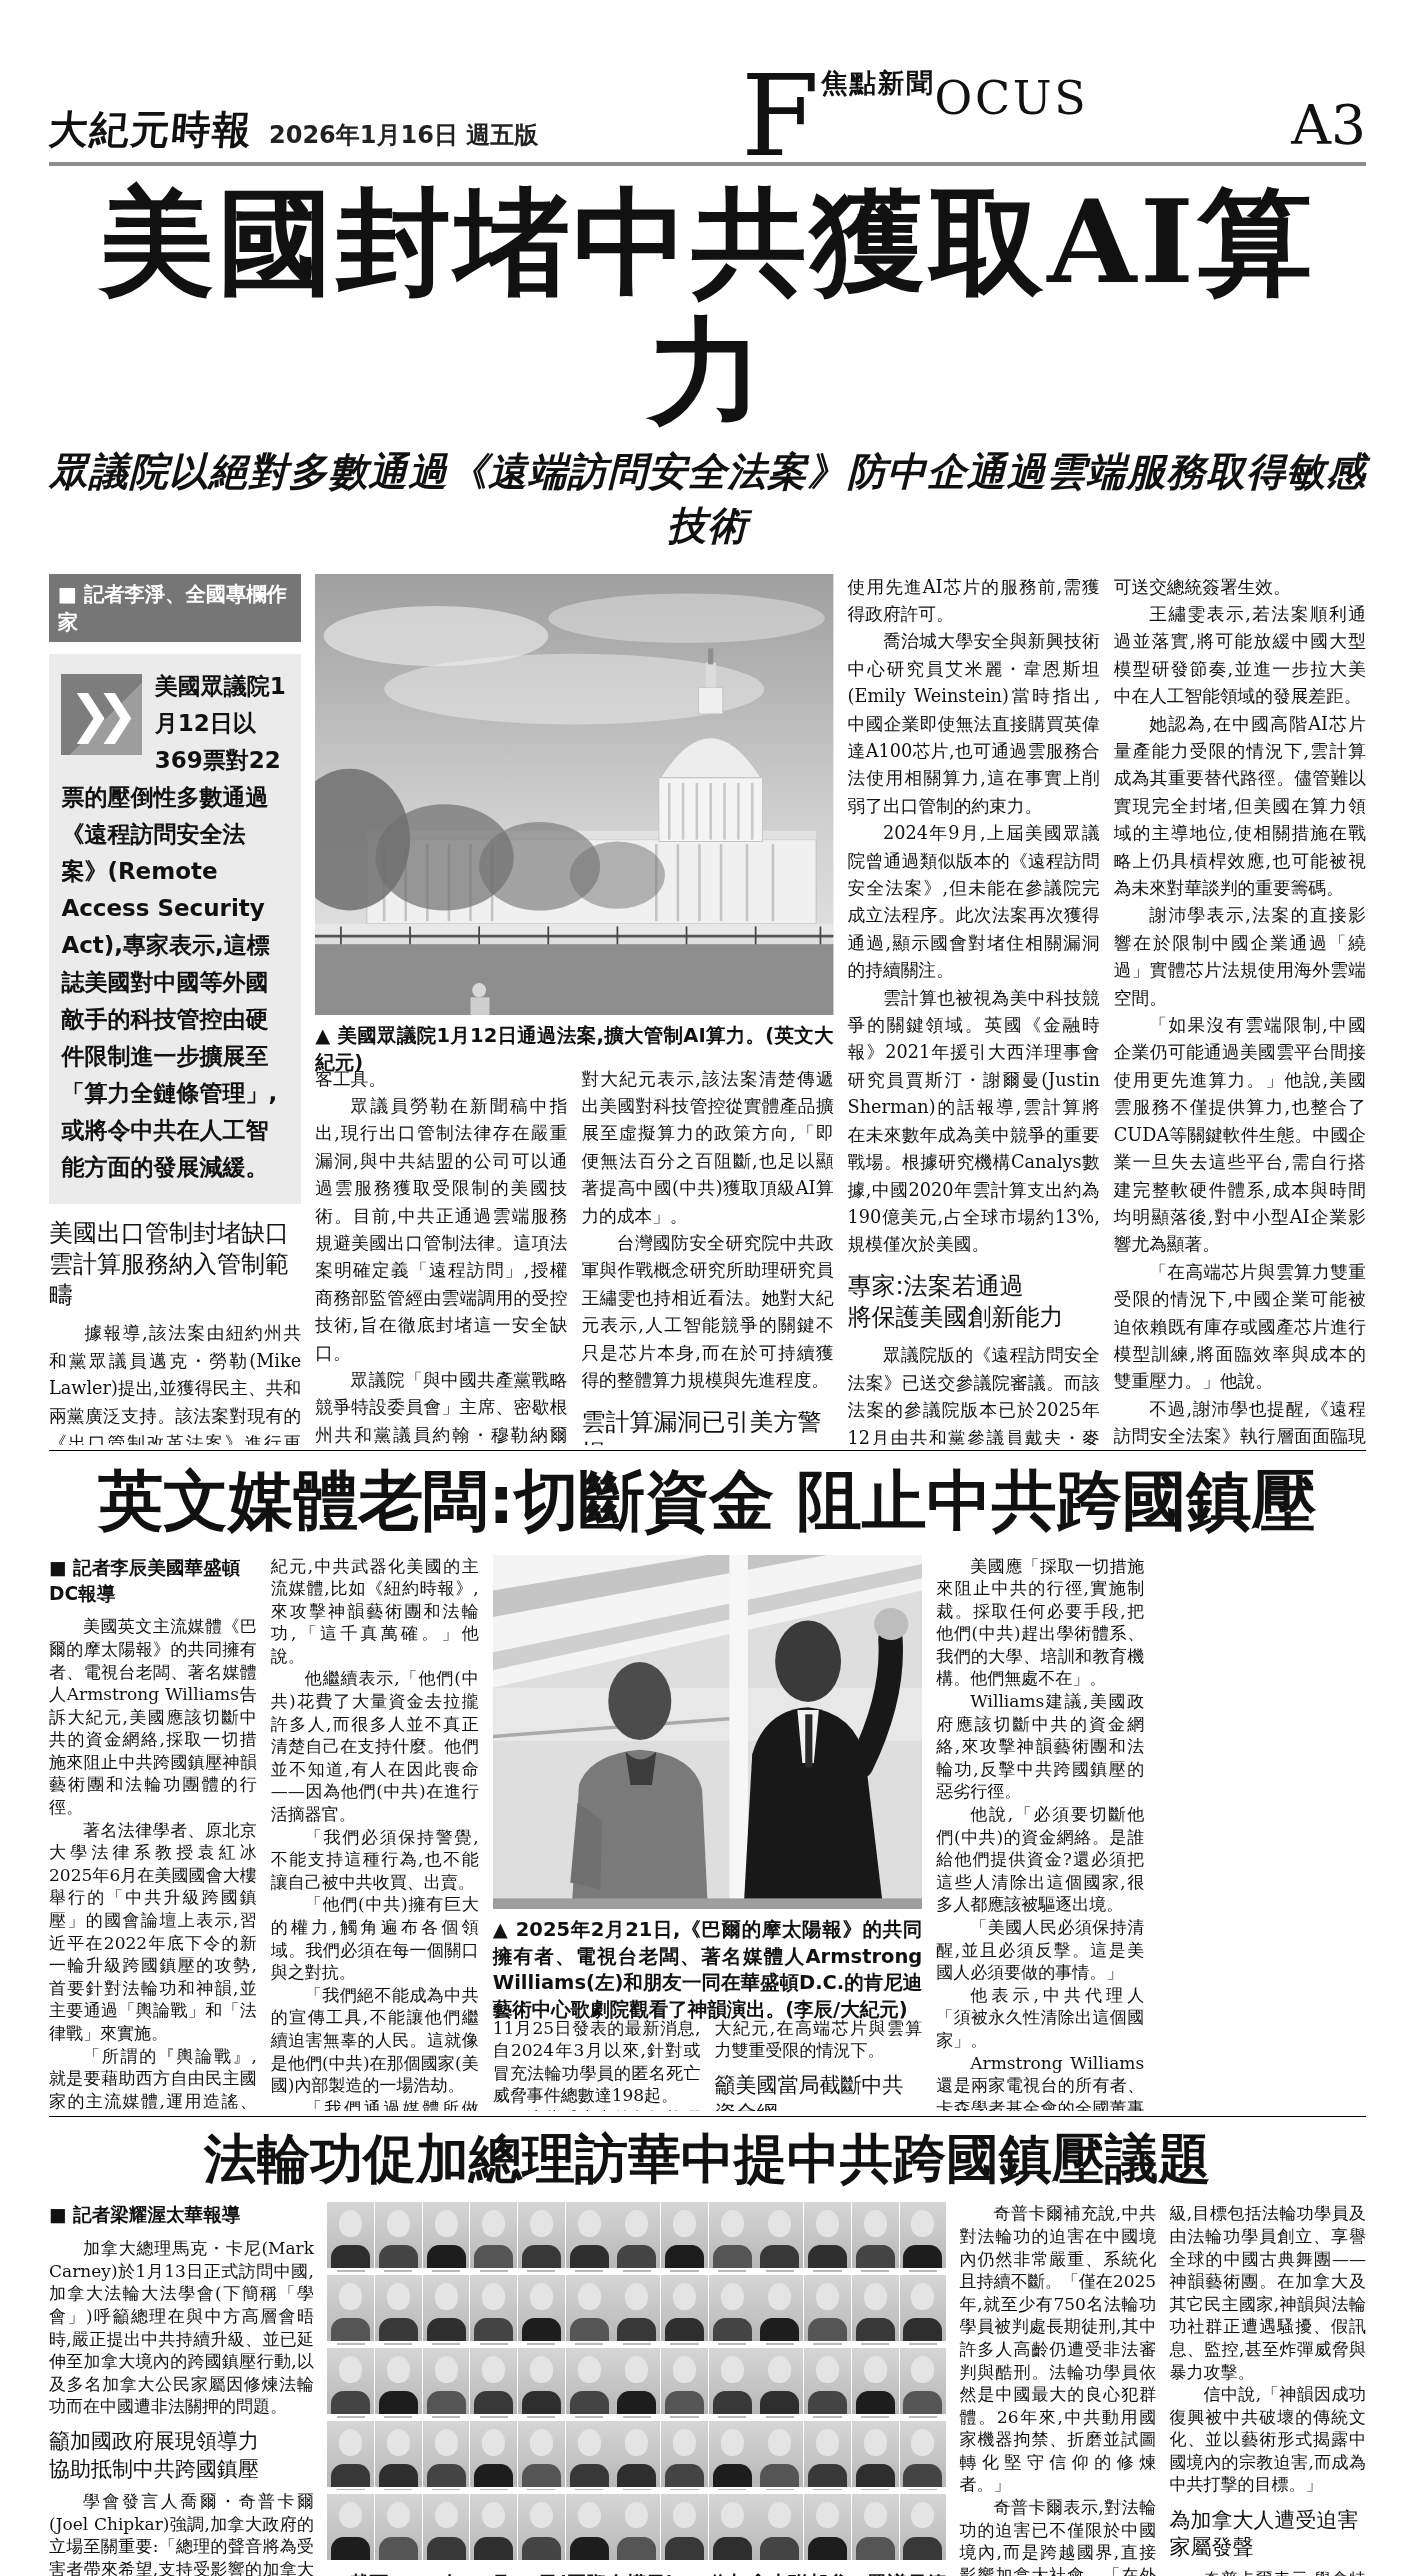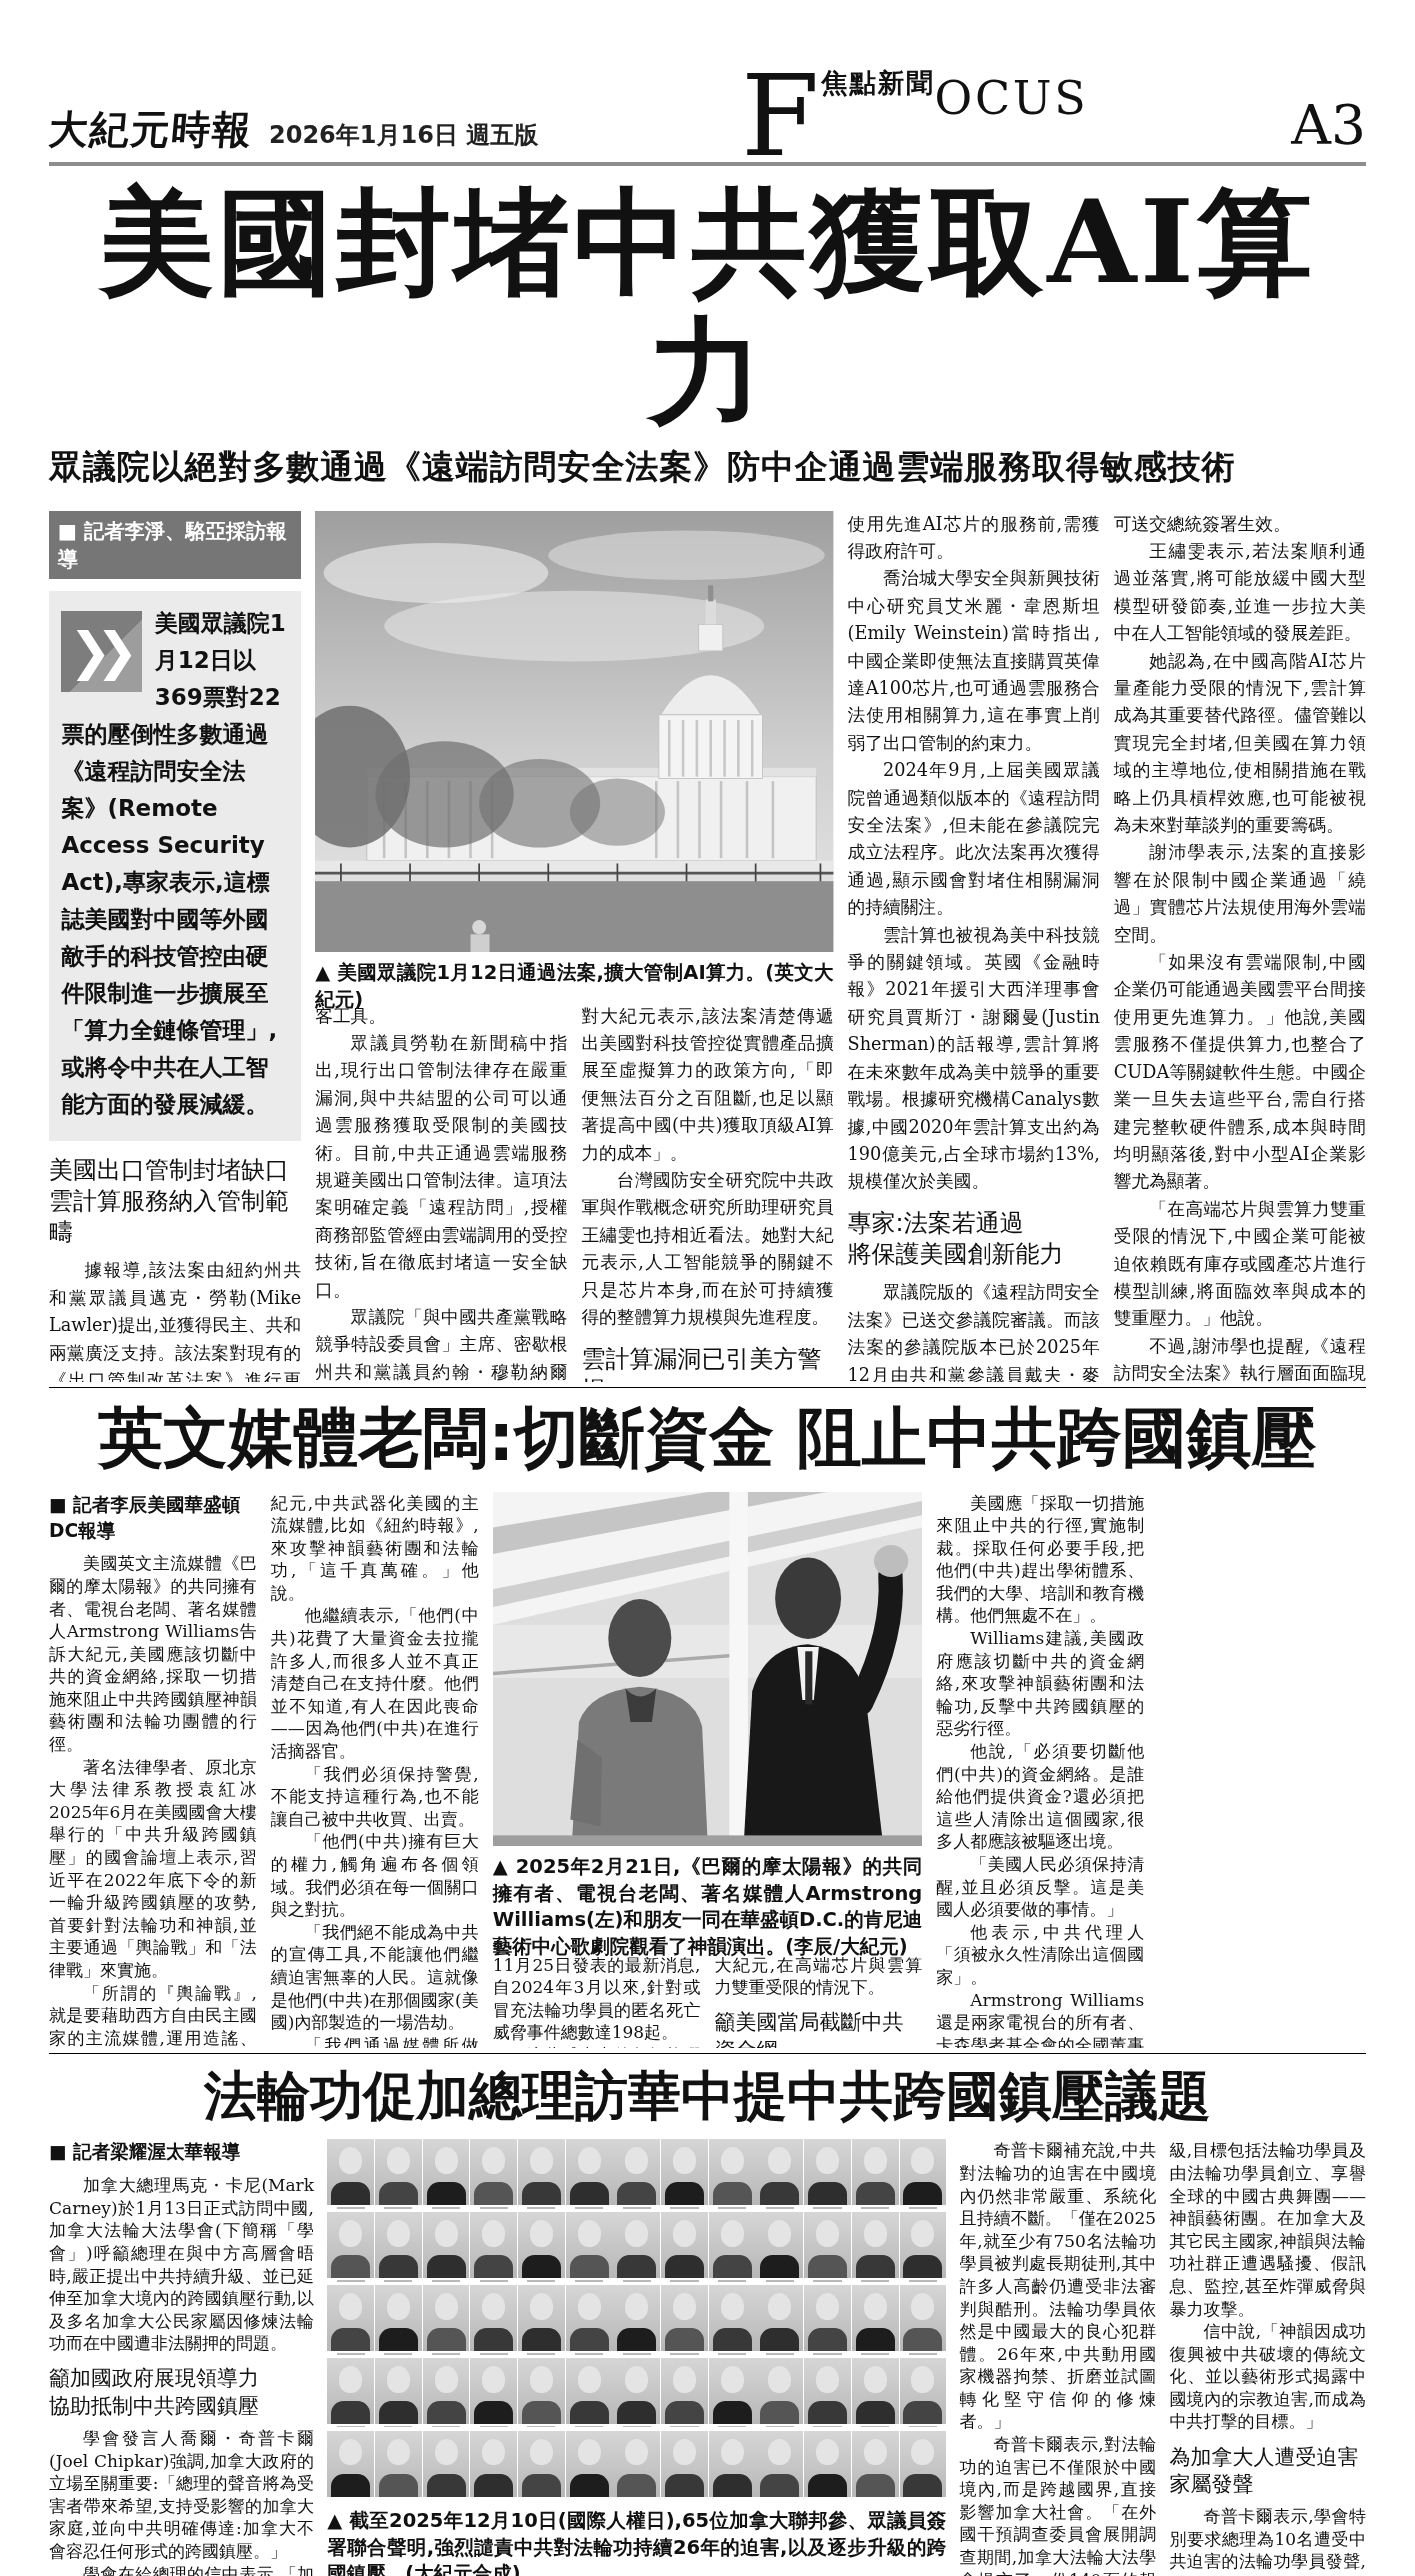--- a/index.html
+++ b/index.html
@@ -14,22 +14,22 @@
   .focus-logo{display:flex;align-items:flex-start;line-height:1;margin-bottom:-5.3px;}
   .focus-f{font-size:113px;line-height:.82;font-family:"DejaVu Serif",serif;}
   .focus-right{display:flex;flex-direction:row;align-items:flex-start;margin-left:1.8px;}
   .focus-cn{font-size:26.5px;font-weight:bold;font-family:"DejaVu Sans",sans-serif;letter-spacing:1.8px;}
   .focus-rest{font-size:46px;font-family:"DejaVu Serif",serif;letter-spacing:2.7px;margin-top:5.3px;}
   .page-no{font-size:55px;font-family:"DejaVu Serif",serif;}
   .mh-rule{height:3.5px;background:#8d8d8d;margin-top:5.3px;}
   
   .a1-headline{text-align:center;font-size:115px;font-weight:900;letter-spacing:3.5px;
                font-family:"DejaVu Serif","Liberation Serif",serif;margin-top:12.4px;line-height:1.12;}
-  .a1-subheadline{font-size:33px;font-weight:900;margin:8.8px 0 21px;
-               font-family:"DejaVu Sans","Liberation Sans",sans-serif;letter-spacing:0.9px;}
+  .a1-subheadline{text-align:center;font-size:39px;font-weight:900;margin:8.8px 0 21px;
+               font-family:"DejaVu Sans","Liberation Sans",sans-serif;letter-spacing:0.9px;font-style:italic;}
   .a1-body{display:grid;grid-template-columns:repeat(5,1fr);grid-template-rows:492px 1fr;
            column-gap:14px;height:871px;overflow:hidden;}
   .a1-col1{grid-column:1;grid-row:1/3;}
   .a1-photo{grid-column:2/4;grid-row:1;}
   .a1-col2{grid-column:2;grid-row:2;}
   .a1-col3{grid-column:3;grid-row:2;}
   .a1-col4{grid-column:4;grid-row:1/3;}
   .a1-col5{grid-column:5;grid-row:1/3;}
   
   .body-p{font-size:17.7px;line-height:27.4px;text-align:justify;margin:0;text-indent:2em;}
@@ -108,21 +108,21 @@
     <div class="page-no">A3</div>
   </div>
   <div class="mh-rule"></div>
 
   <div>
     <div class="a1-headline">美國封堵中共獲取AI算力</div>
     <div class="a1-subheadline">眾議院以絕對多數通過《遠端訪問安全法案》防中企通過雲端服務取得敏感技術</div>
 
     <div class="a1-body">
       <div class="a1-col1">
-        <div class="byline-bar">■ 記者李淨、駱亞採訪報導</div>
+        <div class="byline-bar">■ 記者李淨、全國專欄作家</div>
         <div class="lead-box">
           <span class="lead-icon">❯❯</span>
           <span class="lead-text">美國眾議院1月12日以369票對22票的壓倒性多數通過《遠程訪問安全法案》(Remote Access Security Act),專家表示,這標誌美國對中國等外國敵手的科技管控由硬件限制進一步擴展至「算力全鏈條管理」,或將令中共在人工智能方面的發展減緩。</span>
         </div>
         <div>
             <div class="col-subhead">美國出口管制封堵缺口
 雲計算服務納入管制範疇</div>
             <p class="body-p">據報導,該法案由紐約州共和黨眾議員邁克・勞勒(Mike Lawler)提出,並獲得民主、共和兩黨廣泛支持。該法案對現有的《出口管制改革法案》進行更新,將出口管制範圍從實體AI芯片延伸至雲計算服務,規定如果被管控物項的遠程訪問權限對美國國家安全或外交政策構成嚴重威脅,也將納入管制範圍。</p>
           </div>
       </div>

